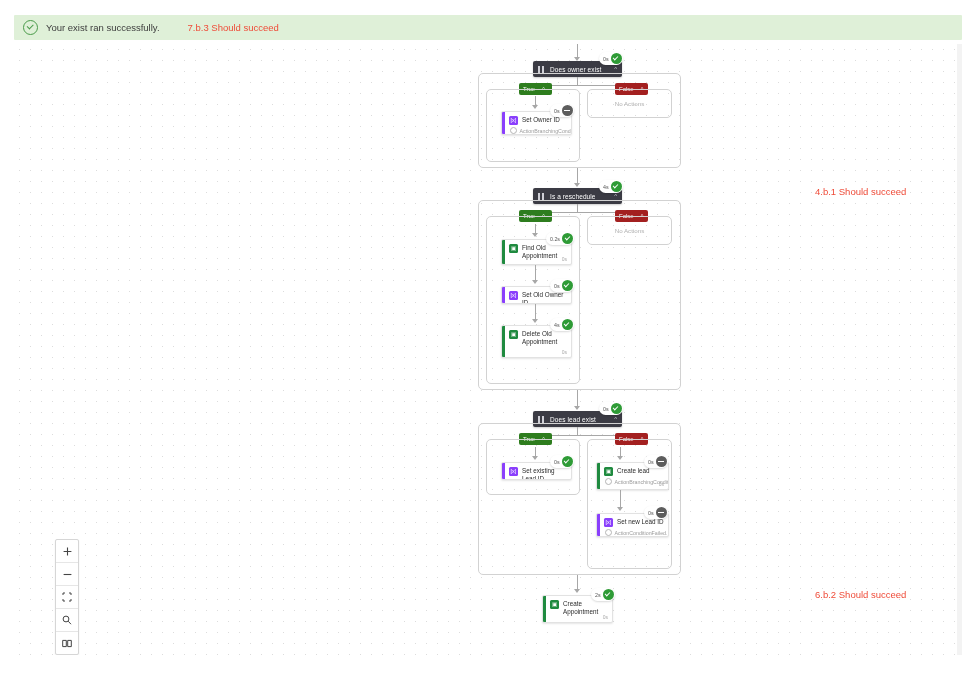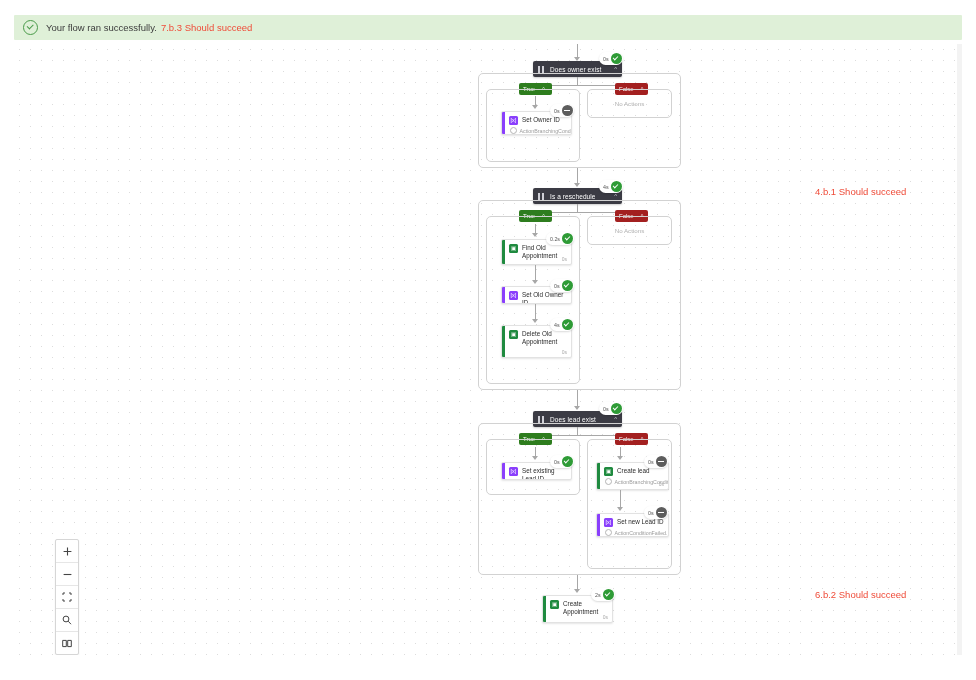--- a/index.html
+++ b/index.html
@@ -23,21 +23,21 @@
     border:1.3px solid #4a9b4a;border-radius:50%;
     position:relative;flex:none;
   }
   .banner .check:after{
     content:"";position:absolute;left:2.7px;top:3.2px;
     width:5px;height:2.5px;
     border-left:1.3px solid #4a9b4a;border-bottom:1.3px solid #4a9b4a;
     transform:rotate(-45deg);
   }
   .banner-text{font-size:9.5px;color:#3c3c3c;}
-  .banner-note{font-size:9.5px;color:#ef4b38;margin-left:4px;}
+  .banner-note{font-size:9.5px;color:#ef4b38;margin-left:28px;}
 
   
   .canvas{
     position:absolute;left:14px;top:44px;width:948px;height:611px;
     background:#ffffff;
     background-image:radial-gradient(#dcdcdc 0.6px, transparent 0.7px);
     background-size:11px 11px;
     overflow:hidden;
   }
   .canvas:after{
@@ -170,21 +170,21 @@
   }
 
   
   .annot{position:absolute;font-size:9.5px;color:#ef4b38;white-space:nowrap;}
 </style>
 </head>
 <body>
 
 <div class="banner">
   <span class="check"></span>
-  <span class="banner-text">Your flow ran successfully.</span>
+  <span class="banner-text">Your exist ran successfully.</span>
   <span class="banner-note">7.b.3 Should succeed</span>
 </div>
 
 <div class="canvas">
 
   <div class="zoom-bar">
     <div class="zoom-btn">
       <svg width="9" height="9" viewBox="0 0 9 9">
           <path d="M4.5 0.6v7.8M0.6 4.5h7.8" stroke="#444" stroke-width="1.1"></path>
         </svg>

